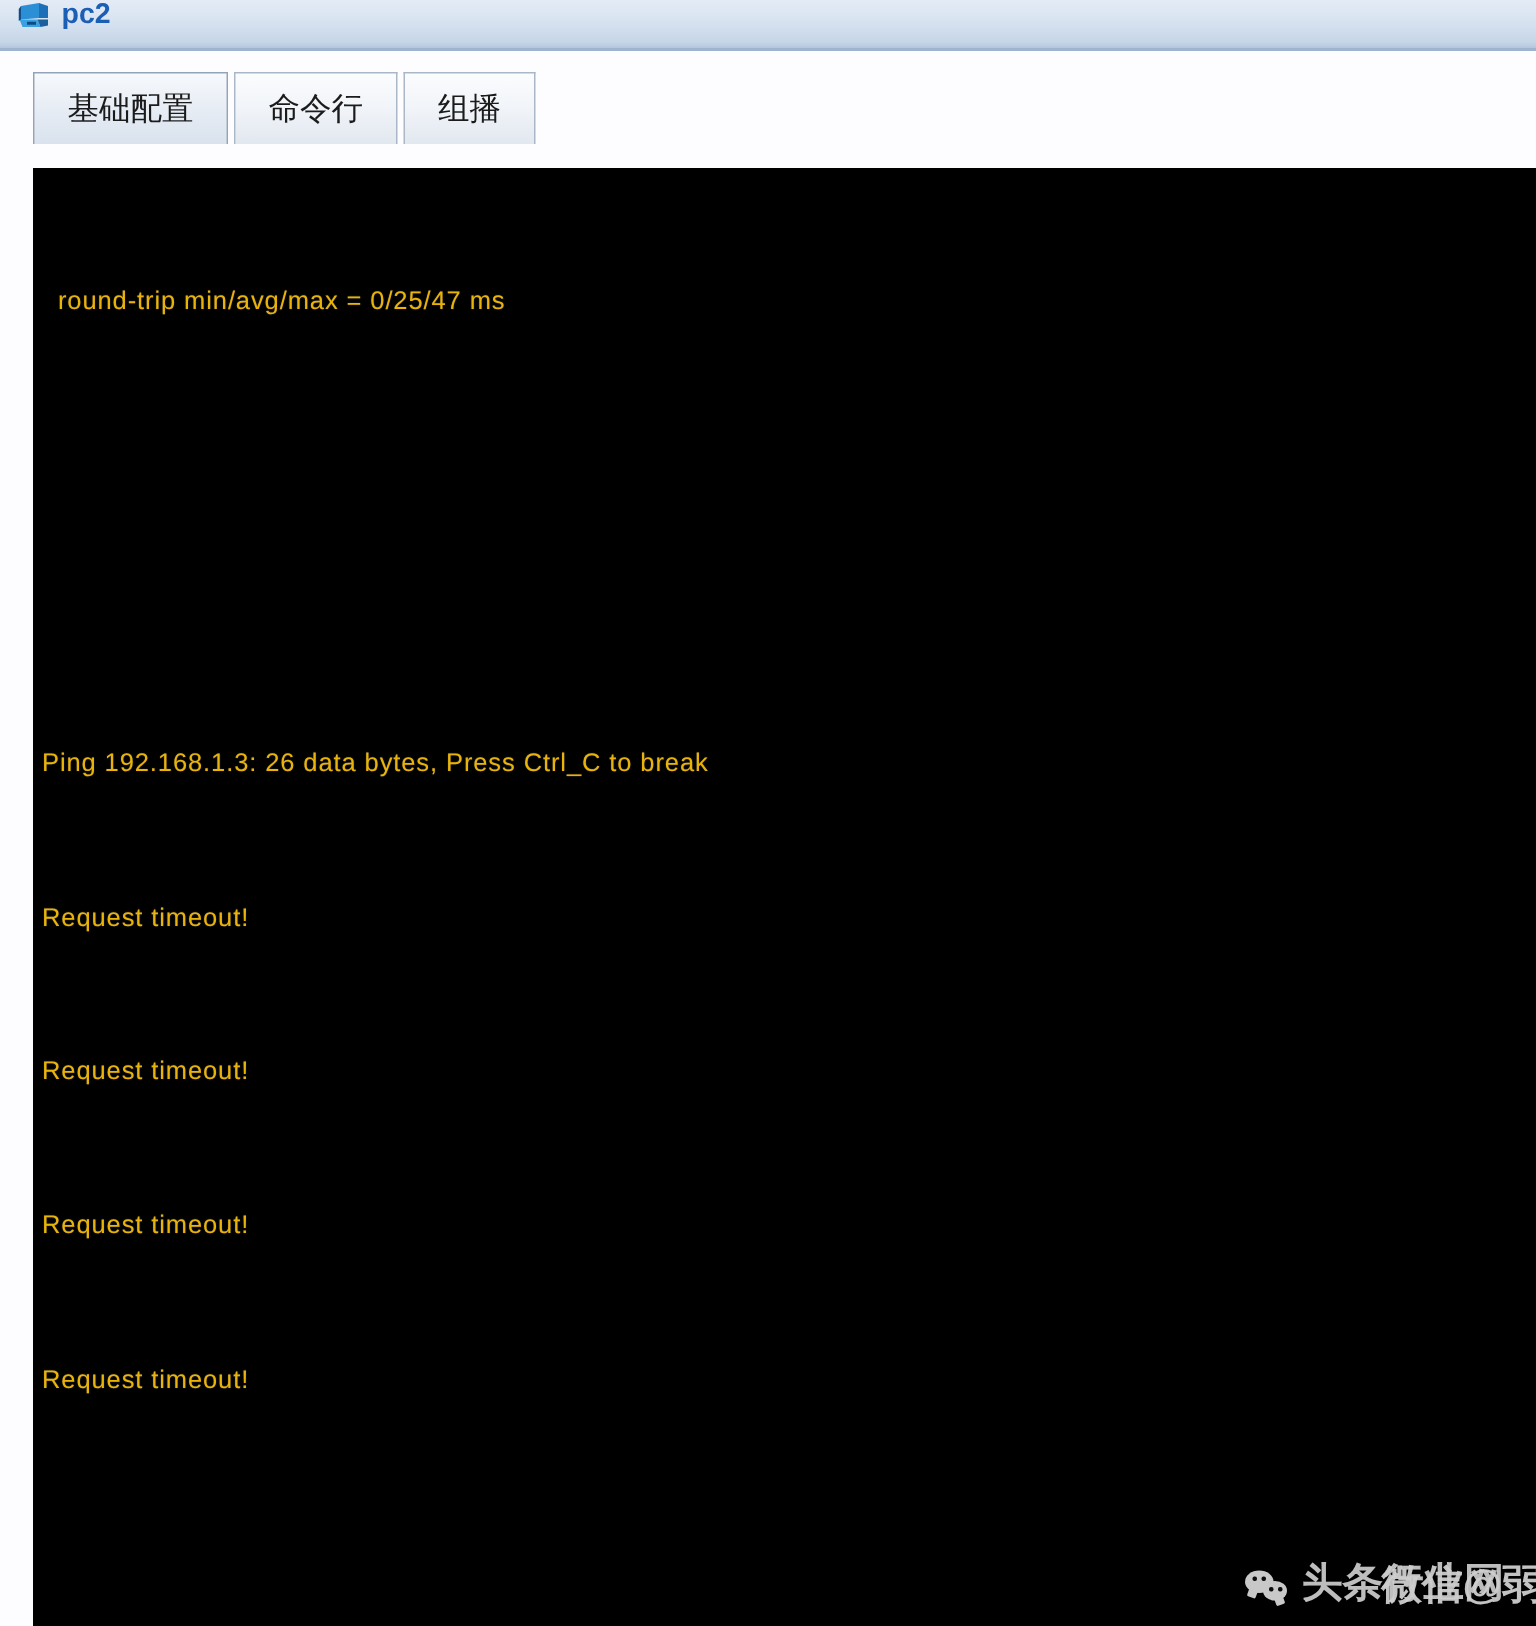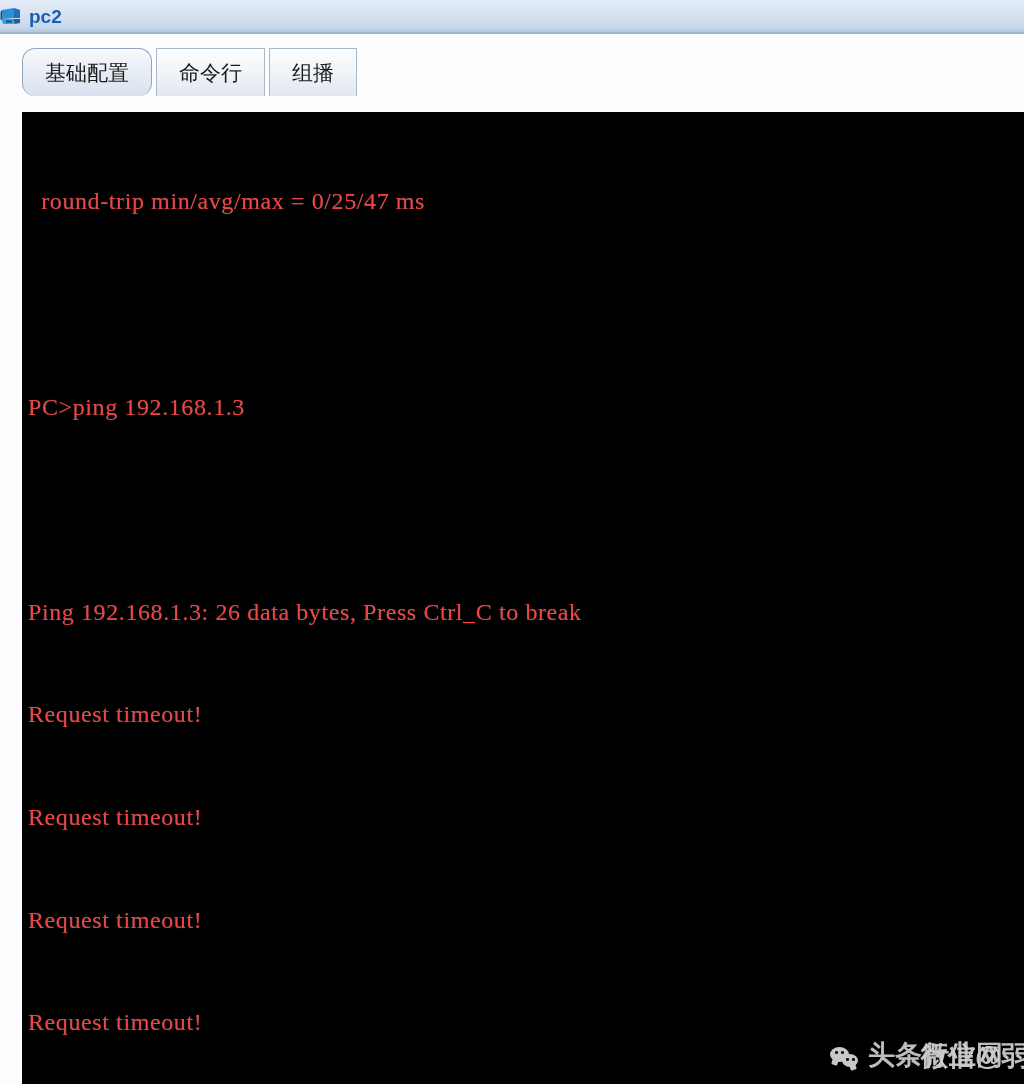--- a/index.html
+++ b/index.html
@@ -22,21 +22,22 @@
     box-sizing: border-box;
   }
 
   
   #title-bar {
     position: relative;
     height: 34px;
     background: linear-gradient(to bottom, #e3ebf6 0%, #dbe5f2 35%, #c6d6e8 88%, #b3c6de 100%);
     border-bottom: 2px solid #9fb4ce;
     display: flex;
-    align-items: center;
+    align-items: flex-start;
+    padding-left: 12px;
     box-sizing: border-box;
   }
   #pc-icon {
     width: 22px;
     height: 20px;
     position: relative;
     flex: 0 0 auto;
     margin-right: 7px;
     margin-top: 1px;
   }
@@ -71,21 +72,20 @@
     font-size: 21px;
     color: #1b1b1b;
     border: 1px solid #a9b7c6;
     border-bottom: none;
     background: linear-gradient(to bottom, #fbfcfe 0%, #f2f5f9 45%, #e2e8f0 100%);
     white-space: nowrap;
   }
   .tab.tab-active {
     background: linear-gradient(to bottom, #f7f9fc 0%, #eaeff6 40%, #d9e2ee 100%);
     border-color: #93a4b8;
-    border-radius: 13px;
   }
   .tab-label {
     display: block;
     line-height: 1;
   }
 
   
   #terminal-wrap {
     position: absolute;
     left: 22px;
@@ -96,24 +96,24 @@
     overflow: hidden;
   }
   #terminal {
     position: absolute;
     left: 0;
     top: 0;
     right: 0;
     bottom: 0;
     padding: 4px 0 0 6px;
     box-sizing: border-box;
-    font-family: Liberation Serif, serif;
-    font-size: 24px;
+    font-family: Liberation Sans, sans-serif;
+    font-size: 17px;
     line-height: 34.2px;
-    color: #ef4444;
+    color: #eab308;
     white-space: pre;
     letter-spacing: 0.6px;
     text-shadow: 0 0 1px rgba(255,255,255,0.25);
   }
   .term-line {
     height: 34.2px;
     white-space: pre;
   }
 
   
@@ -226,21 +226,20 @@
     </div>
     <div class="tab">
       <span class="tab-label">组播</span>
     </div>
   </div>
 
   <div id="terminal-wrap">
     <div id="terminal">
       <div class="term-line">  round-trip min/avg/max = 0/25/47 ms</div>
       <div class="term-line"></div>
-      <div class="term-line">PC&gt;ping 192.168.1.3</div>
       <div class="term-line"></div>
       <div class="term-line">Ping 192.168.1.3: 26 data bytes, Press Ctrl_C to break</div>
       <div class="term-line">Request timeout!</div>
       <div class="term-line">Request timeout!</div>
       <div class="term-line">Request timeout!</div>
       <div class="term-line">Request timeout!</div>
       
       
       
       

